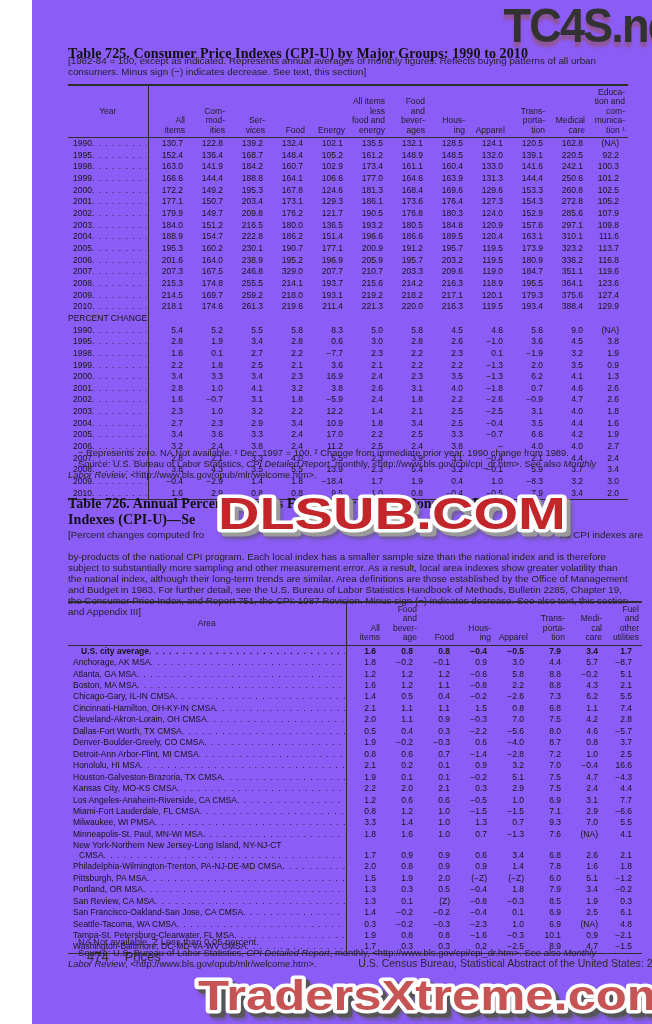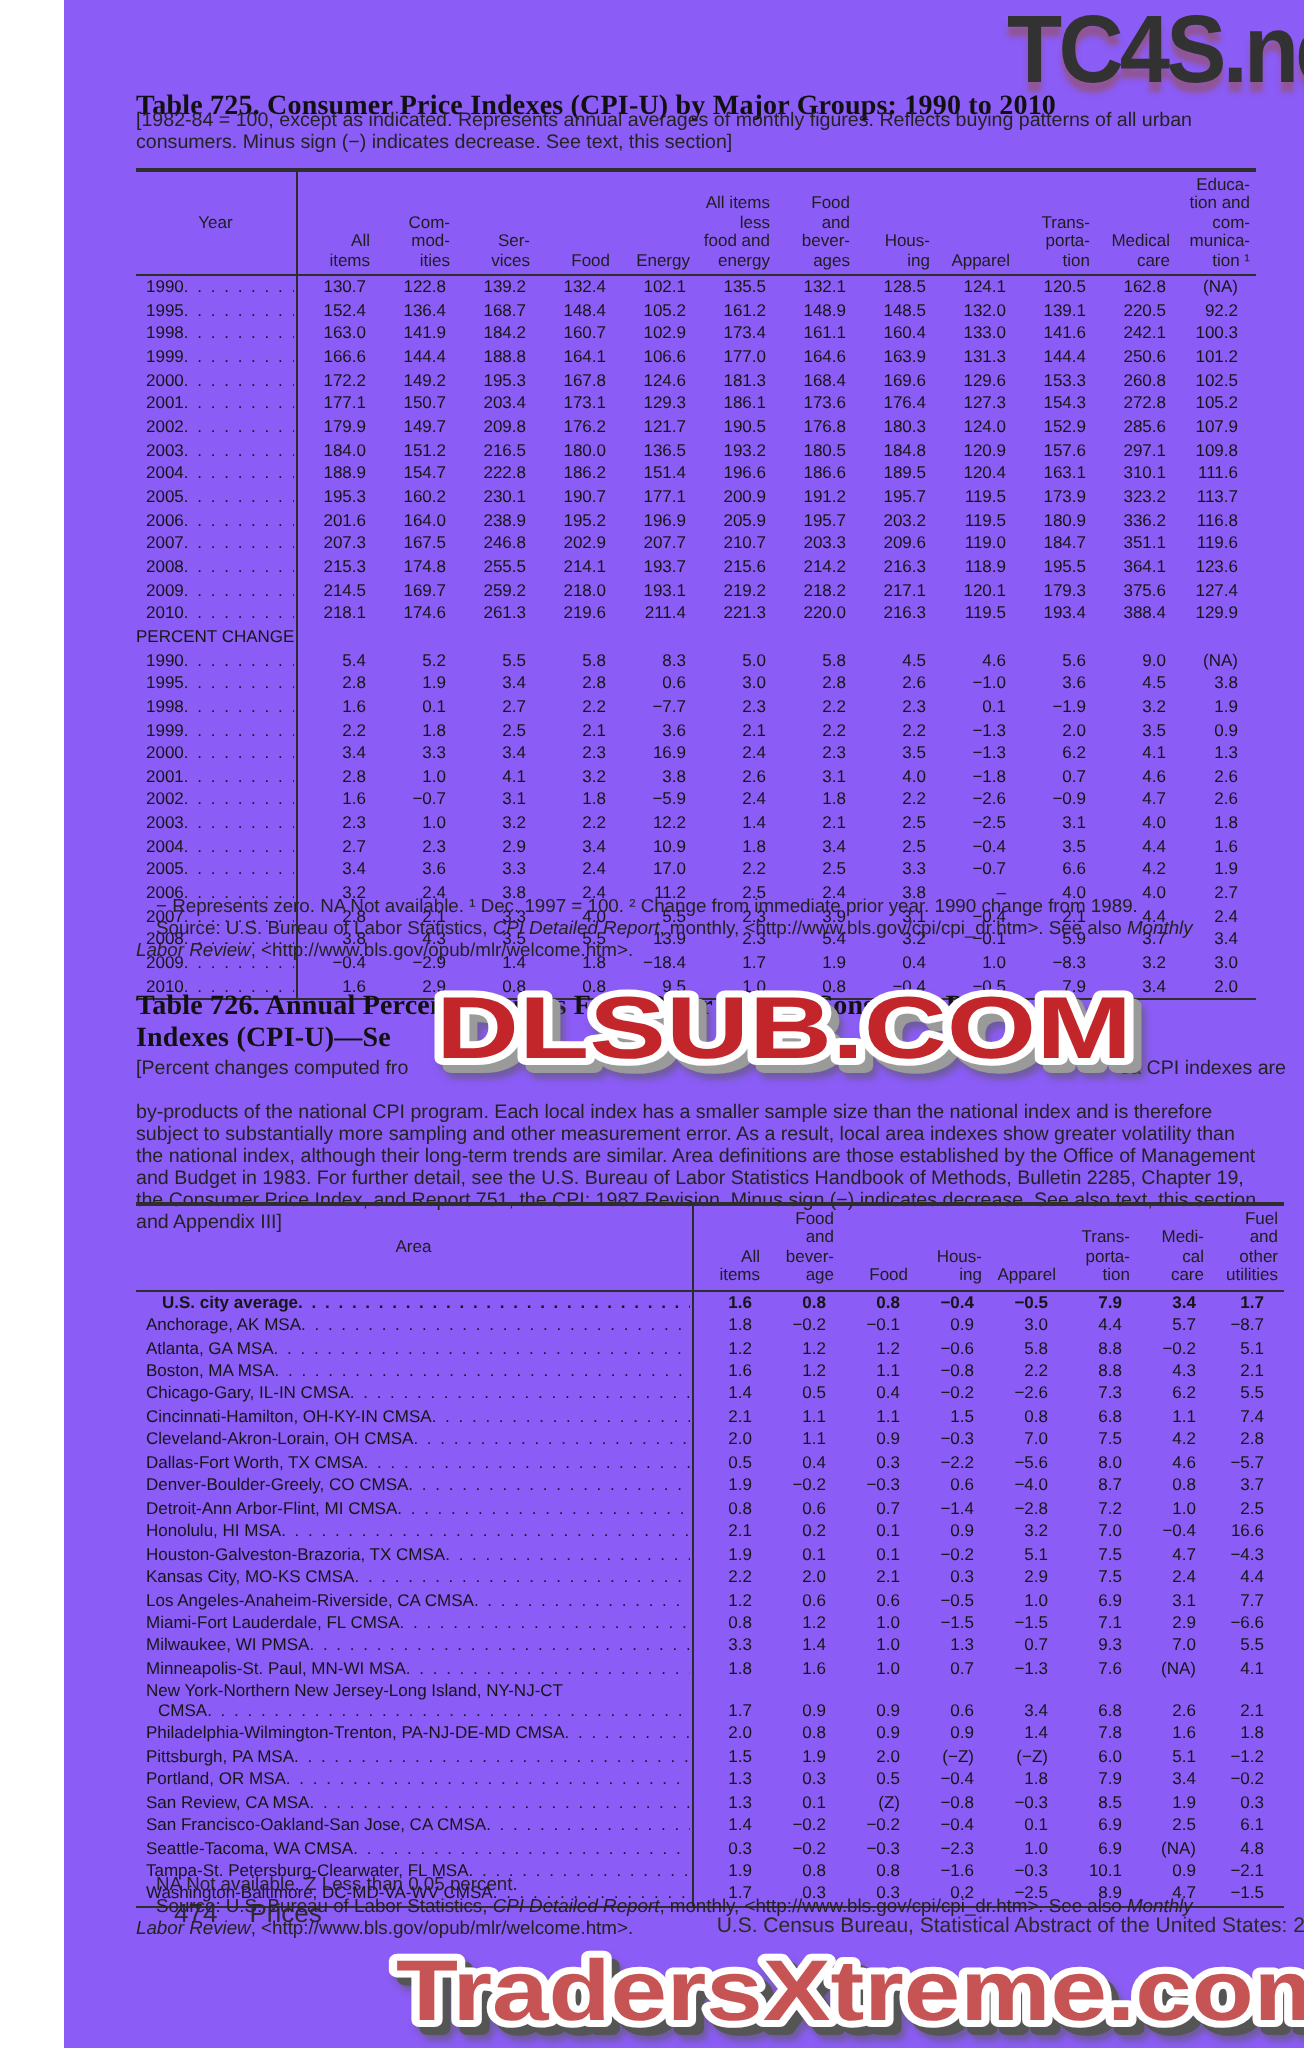--- a/index.html
+++ b/index.html
@@ -339,21 +339,21 @@
         <tr>
           <td class="stub">
             <div class="stub-flex">
               <span>2007</span>
               <span class="lead"></span>
             </div>
           </td>
           <td class="num">207.3</td>
           <td class="num">167.5</td>
           <td class="num">246.8</td>
-          <td class="num">202.9</td>
+          <td class="num">329.0</td>
           <td class="num">207.7</td>
           <td class="num">210.7</td>
           <td class="num">203.3</td>
           <td class="num">209.6</td>
           <td class="num">119.0</td>
           <td class="num">184.7</td>
           <td class="num">351.1</td>
           <td class="num">119.6</td>
         </tr>
         <tr>

